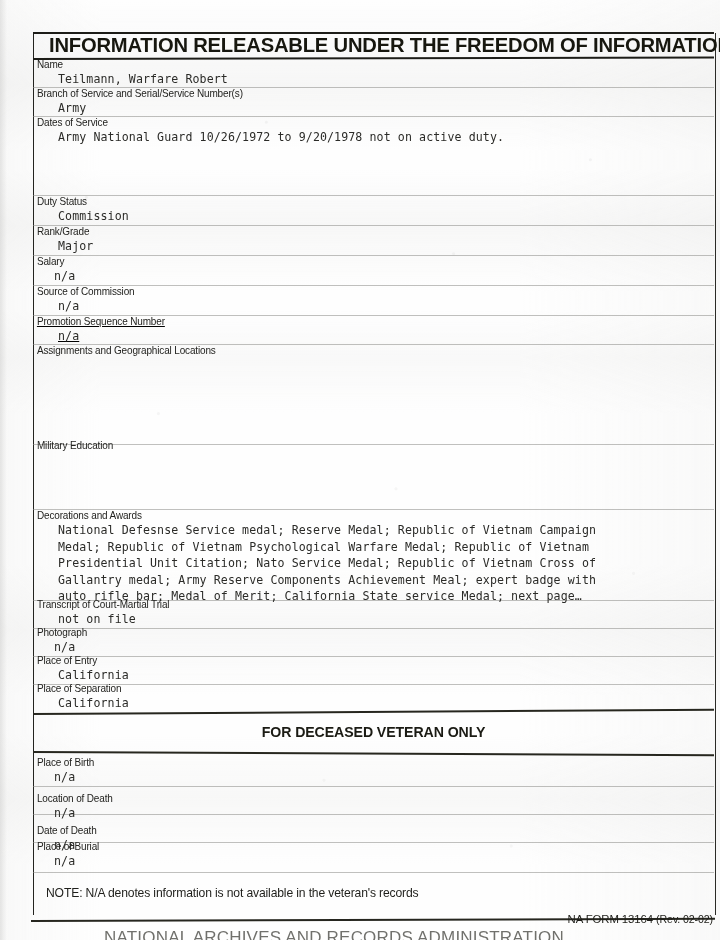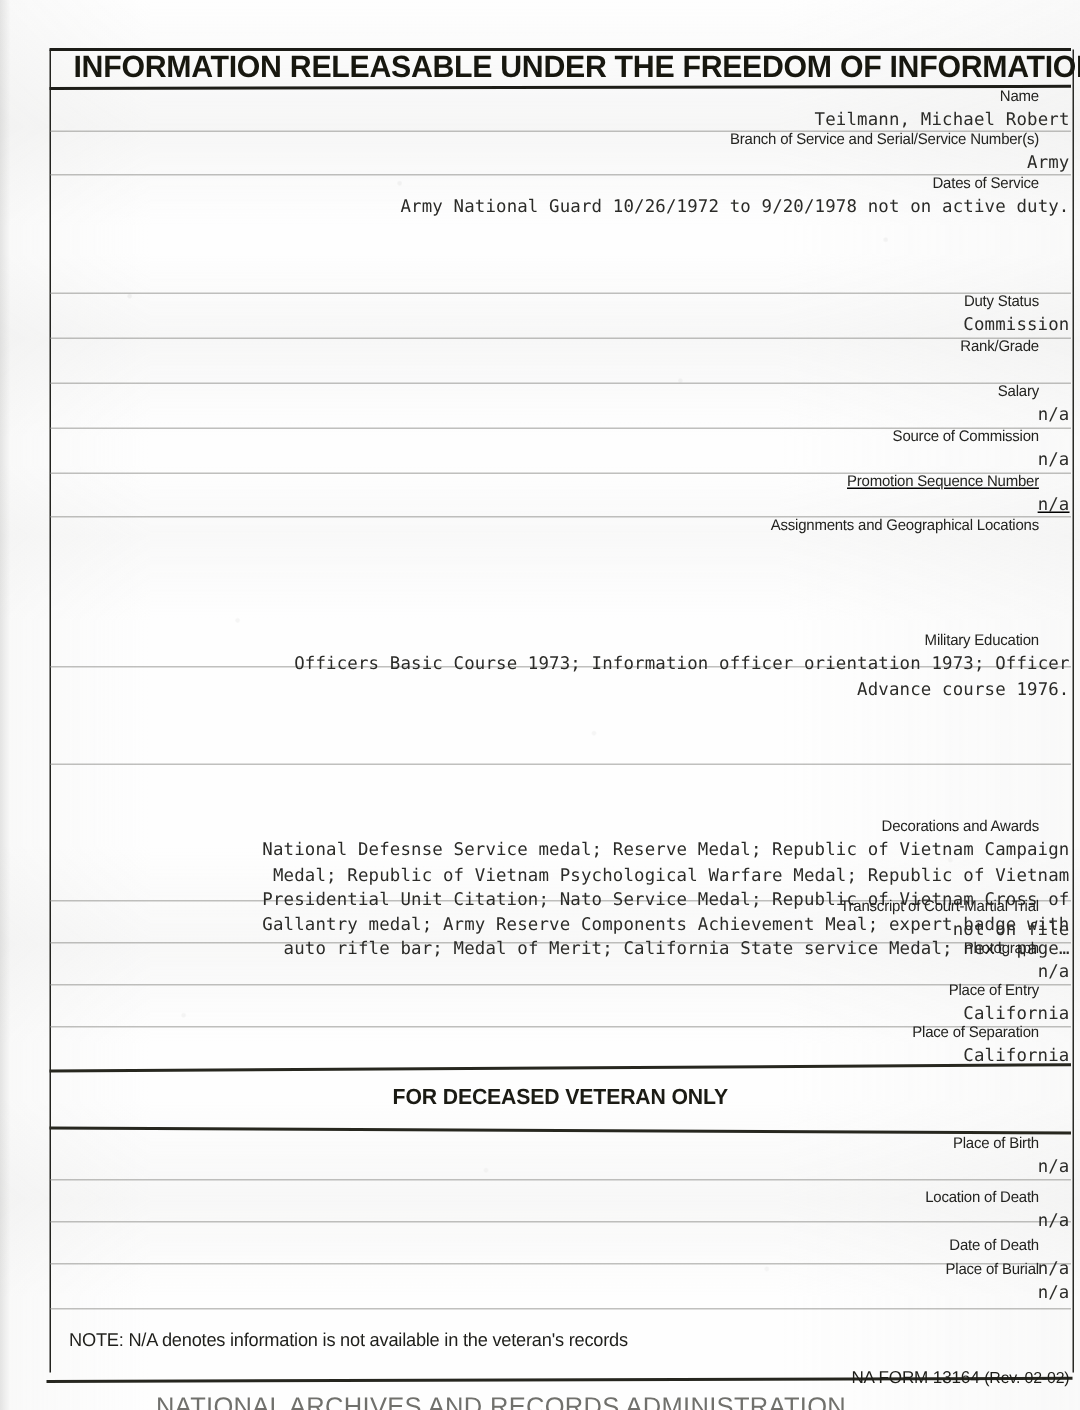--- a/index.html
+++ b/index.html
@@ -118,21 +118,20 @@
     transform: rotate(-0.12deg);
     transform-origin: left center;
   }
 
   
   .field {
     position: absolute;
     left: 34px;
     width: 679px;
     z-index: 12;
-    text-align: right;
   }
   .field-label {
     font-size: 10.3px;
     font-weight: 400;
     color: #232320;
     letter-spacing: -.15px;
     line-height: 12px;
     padding-left: 3px;
     white-space: nowrap;
     transform: scaleX(.97);
@@ -242,21 +241,21 @@
   <div class="form-frame"></div>
 
   <div class="title-bar">
     <div class="title-rule-top"></div>
     <div class="title-text">INFORMATION RELEASABLE UNDER THE FREEDOM OF INFORMATION ACT</div>
     <div class="title-rule-bottom"></div>
   </div>
 
   <div class="field" style="top:59px;">
     <div class="field-label">Name</div>
-    <div class="field-value">Teilmann, Michael Robert</div>
+    <div class="field-value">Teilmann, Warfare Robert</div>
   </div>
   <div class="hair" style="top:87px;"></div>
 
   <div class="field" style="top:88px;">
     <div class="field-label">Branch of Service and Serial/Service Number(s)</div>
     <div class="field-value">Army</div>
   </div>
   <div class="hair" style="top:116px;"></div>
 
   <div class="field" style="top:117px;">
@@ -266,20 +265,21 @@
   <div class="hair" style="top:195px;"></div>
 
   <div class="field" style="top:196px;">
     <div class="field-label">Duty Status</div>
     <div class="field-value">Commission</div>
   </div>
   <div class="hair" style="top:225px;"></div>
 
   <div class="field" style="top:226px;">
     <div class="field-label">Rank/Grade</div>
+    <div class="field-value">Major</div>
   </div>
   <div class="hair" style="top:255px;"></div>
 
   <div class="field" style="top:256px;">
     <div class="field-label">Salary</div>
     <div class="field-value indent-sm">n/a</div>
   </div>
   <div class="hair" style="top:285px;"></div>
 
   <div class="field" style="top:286px;">
@@ -292,28 +292,26 @@
     <div class="field-label">Promotion Sequence Number</div>
     <div class="field-value">n/a</div>
   </div>
   <div class="hair" style="top:344px;"></div>
 
   <div class="field" style="top:345px;">
     <div class="field-label">Assignments and Geographical Locations</div>
   </div>
   <div class="hair" style="top:444px;"></div>
 
-  <div class="field" style="top:422px;">
+  <div class="field" style="top:440px;">
     <div class="field-label">Military Education</div>
-    <div class="field-value">Officers Basic Course 1973; Information officer orientation 1973; Officer
-Advance course 1976.</div>
   </div>
   <div class="hair" style="top:509px;"></div>
 
-  <div class="field" style="top:510px;margin-top:36px;">
+  <div class="field" style="top:510px;">
     <div class="field-label">Decorations and Awards</div>
     <div class="field-value">National Defesnse Service medal; Reserve Medal; Republic of Vietnam Campaign
 Medal; Republic of Vietnam Psychological Warfare Medal; Republic of Vietnam
 Presidential Unit Citation; Nato Service Medal; Republic of Vietnam Cross of
 Gallantry medal; Army Reserve Components Achievement Meal; expert badge with
 auto rifle bar; Medal of Merit; California State service Medal; next page…</div>
   </div>
   <div class="hair" style="top:600px;"></div>
 
   <div class="field" style="top:599px;">

